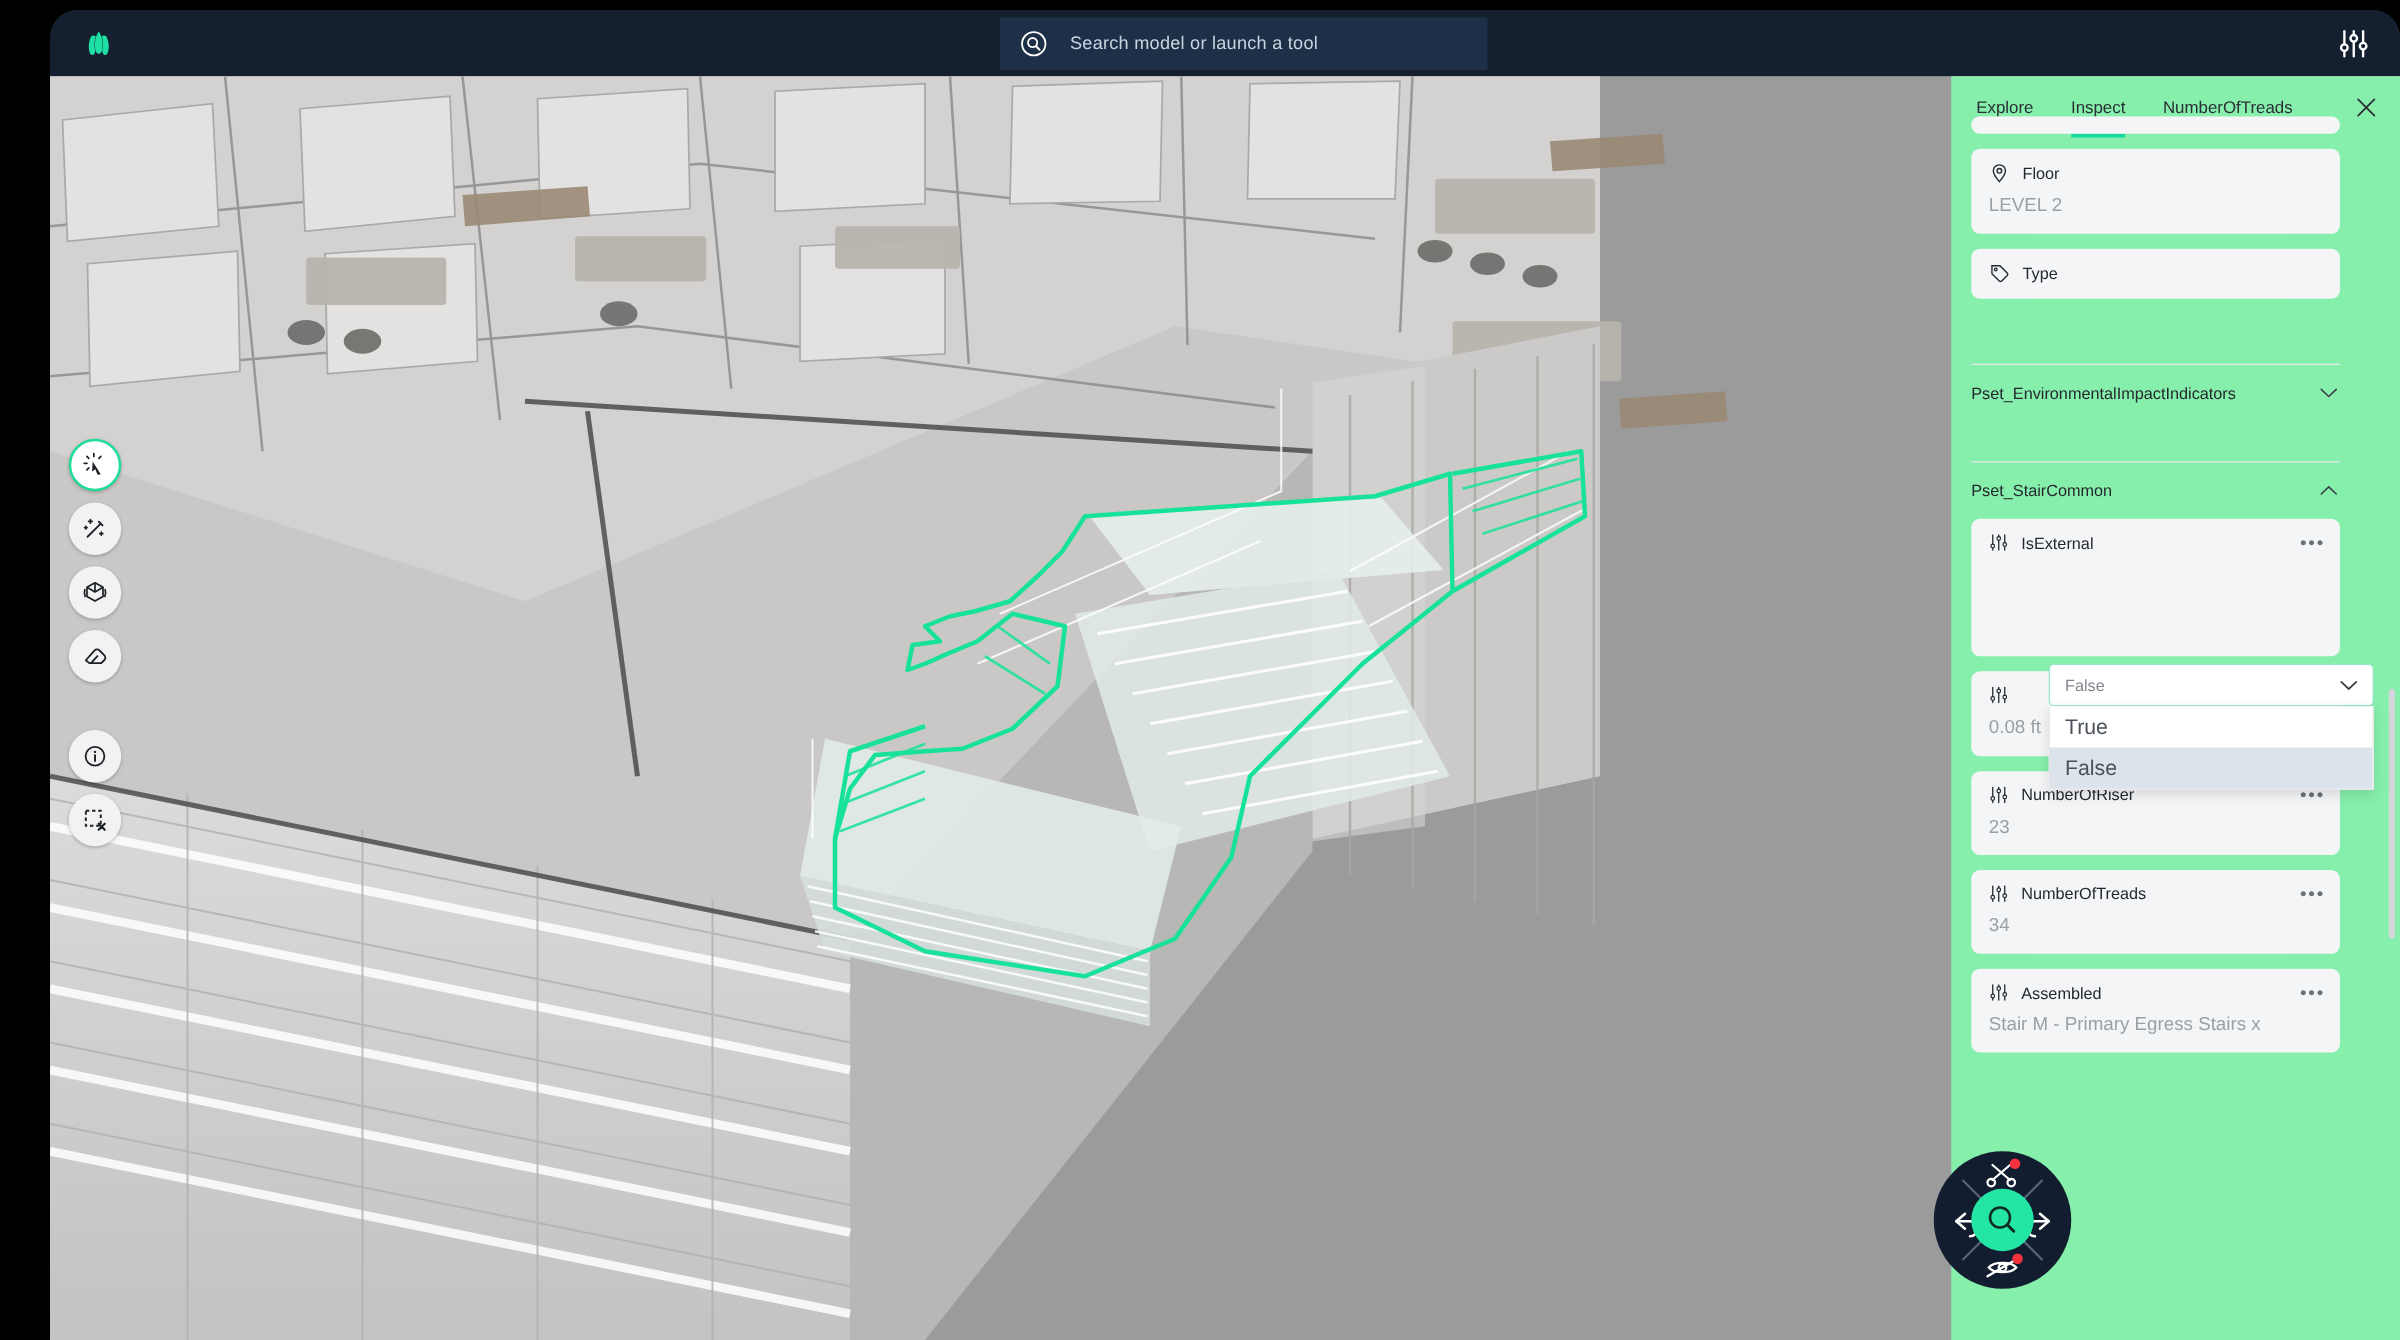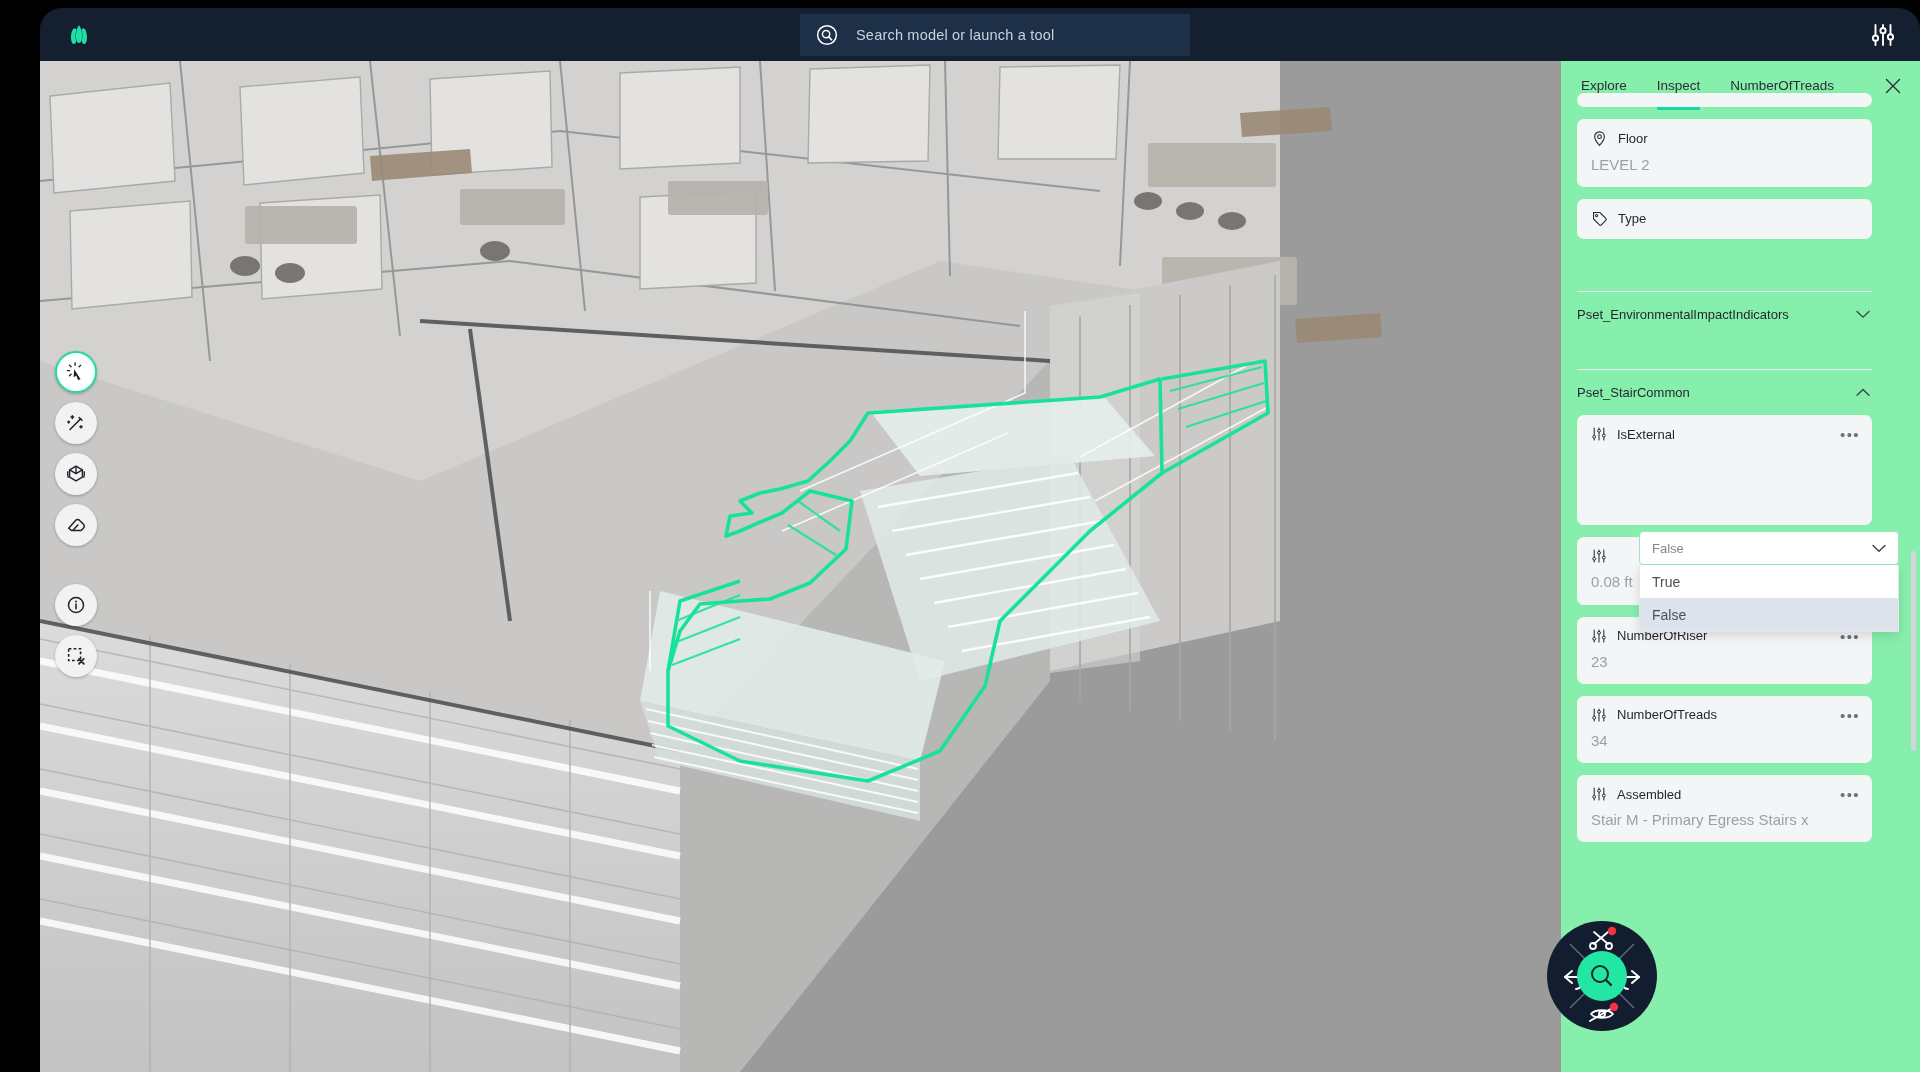--- a/index.html
+++ b/index.html
@@ -185,21 +185,21 @@
   #dropdown-list {
     background: #fff;
     border: 1px solid #e4e6ea;
     border-top: none;
     box-shadow: 0 4px 10px rgba(0,0,0,.12);
   }
   .dropdown-option {
     height: 33px;
     display: flex; align-items: center;
     padding: 0 12px;
-    font-size: 14px; color: #4b5159;
+    font-size: 17px; color: #4b5159;
     cursor: pointer;
   }
   .dropdown-option.selected { background: #dde3ea; }
 
   
   #panel-scrollbar {
     position: absolute; right: 4px; top: 490px;
     width: 5px; height: 200px;
     background: #d3d6da; border-radius: 3px;
     cursor: pointer; z-index: 70;

